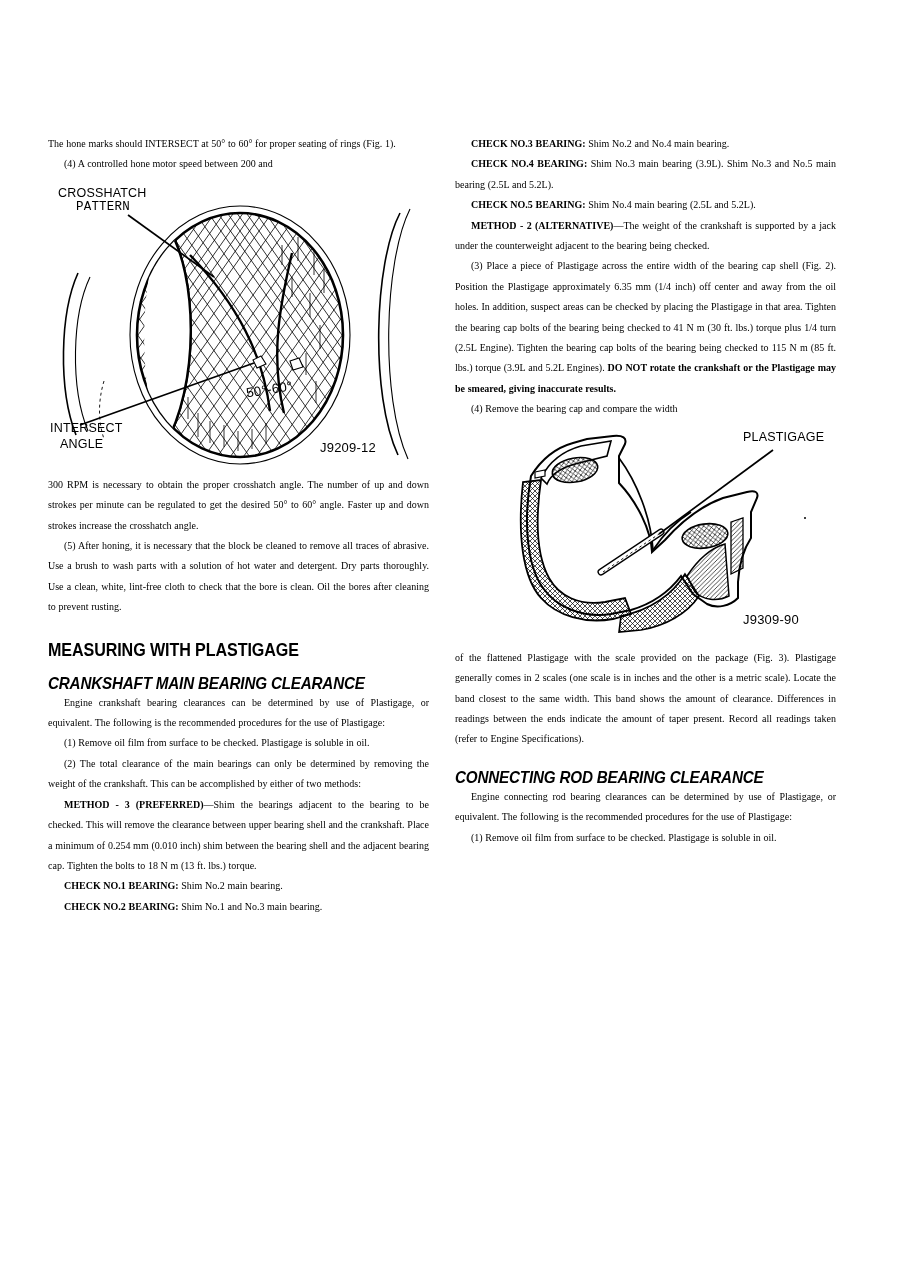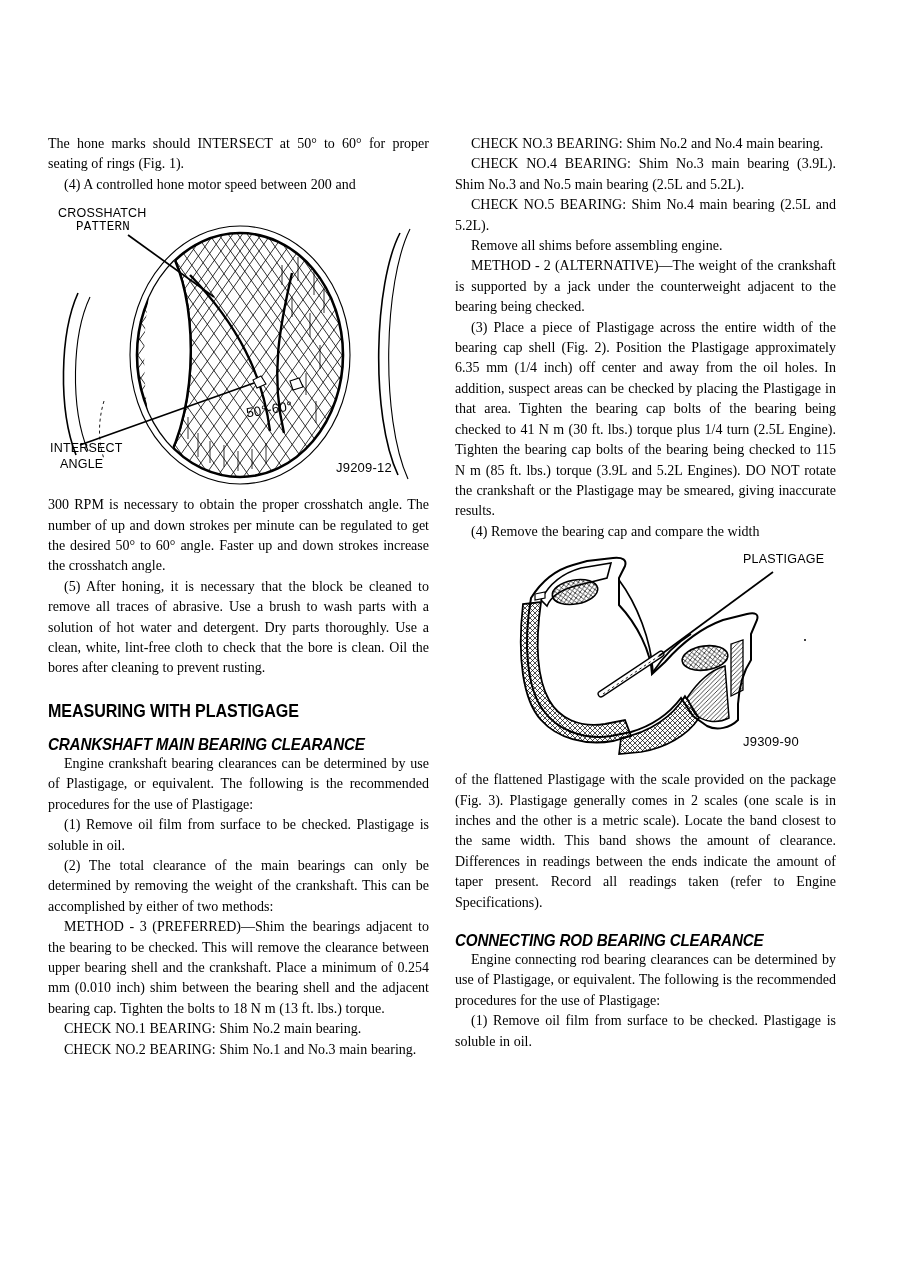--- a/index.html
+++ b/index.html
@@ -70,31 +70,31 @@
   .col {
     position: absolute;
     top: 134px;
     width: 381px;
   }
   .col-left { left: 48px; }
   .col-right { left: 455px; }
 
   p.body {
     margin: 0;
-    font-size: 14px;
+    font-size: 10px;
     line-height: 20.4px;
     text-align: justify;
     text-justify: inter-word;
     hyphens: none;
     word-spacing: 0.2px;
   }
   p.indent { text-indent: 16px; }
   p.cont { text-indent: 0; }
 
-  b, .b { font-weight: normal; }
+  b, .b { font-weight: bold; }
 
   
   h2.sec {
     font-family: "Liberation Sans", "DejaVu Sans", sans-serif;
     font-weight: bold;
     font-size: 17.5px;
     letter-spacing: -0.1px;
     transform: scaleX(0.92);
     transform-origin: left center;
     margin: 0;
@@ -265,21 +265,21 @@
       </svg>
 
       <div class="fig-label" style="left:10px; top:1px;"><span>CROSSHATCH</span></div>
       <div class="fig-label" style="left:28px; top:15px;font-family:Liberation Mono, monospace;"><span>PATTERN</span></div>
 
       <div class="fig-label" style="left:2px; top:236px;text-align:center;"><span>INTERSECT</span></div>
       <div class="fig-label" style="left:12px; top:252px;"><span>ANGLE</span></div>
 
       <div class="fig-angle" style="left:198px; top:197px; transform:rotate(-9deg);">50°-60°</div>
 
-      <div class="fig-id" style="left:288px; top:255px;">J9209-12</div>
+      <div class="fig-id" style="left:272px; top:255px;">J9209-12</div>
     </div>
 
     <p class="body cont">300 RPM is necessary to obtain the proper crosshatch angle. The number of up and down strokes per minute can be regulated to get the desired 50° to 60° angle. Faster up and down strokes increase the crosshatch angle.</p>
     <p class="body indent">(5)  After honing, it is necessary that the block be cleaned to remove all traces of abrasive. Use a brush to wash parts with a solution of hot water and detergent. Dry parts thoroughly. Use a clean, white, lint-free cloth to check that the bore is clean. Oil the bores after cleaning to prevent rusting.</p>
 
     <div class="sp-22"></div>
     <h2 class="sec">MEASURING WITH PLASTIGAGE</h2>
     <div class="sp-14"></div>
     <h3 class="sub">CRANKSHAFT MAIN BEARING CLEARANCE</h3>
 
@@ -292,21 +292,20 @@
     <p class="body indent"><b>CHECK NO.1 BEARING:</b><span> Shim No.2 main bearing.</span></p>
     <p class="body indent"><b>CHECK NO.2 BEARING:</b><span> Shim No.1 and No.3 main bearing.</span></p>
   </div>
 
   <div class="col col-right">
 
     <p class="body indent"><b>CHECK NO.3 BEARING:</b><span> Shim No.2 and No.4 main bearing.</span></p>
     <p class="body indent"><b>CHECK NO.4 BEARING:</b><span> Shim No.3 main bearing (3.9L). Shim No.3 and No.5 main bearing (2.5L and 5.2L).</span></p>
     <p class="body indent"><b>CHECK NO.5 BEARING:</b><span> Shim No.4 main bearing (2.5L and 5.2L).</span></p>
 
-    <p class="body indent"><b>Remove all shims before assembling engine.</b></p>
 
     <p class="body indent"><b>METHOD - 2 (ALTERNATIVE)</b><span>—The weight of the crankshaft is supported by a jack under the counterweight adjacent to the bearing being checked.</span></p>
 
     <p class="body indent"><span>(3) Place a piece of Plastigage across the entire width of the bearing cap shell (Fig. 2). Position the Plastigage approximately 6.35 mm (1/4 inch) off center and away from the oil holes. In addition, suspect areas can be checked by placing the Plastigage in that area. Tighten the bearing cap bolts of the bearing being checked to 41 N m (30 ft. lbs.) torque plus 1/4 turn (2.5L Engine). Tighten the bearing cap bolts of the bearing being checked to 115 N m (85 ft. lbs.) torque (3.9L and 5.2L Engines). </span><b>DO NOT rotate the crankshaft or the Plastigage may be smeared, giving inaccurate results.</b></p>
 
     <p class="body indent">(4)  Remove the bearing cap and compare the width</p>
 
     <div class="figure fig2">
       <svg width="381" height="222" viewBox="0 0 381 222">
         <defs>

